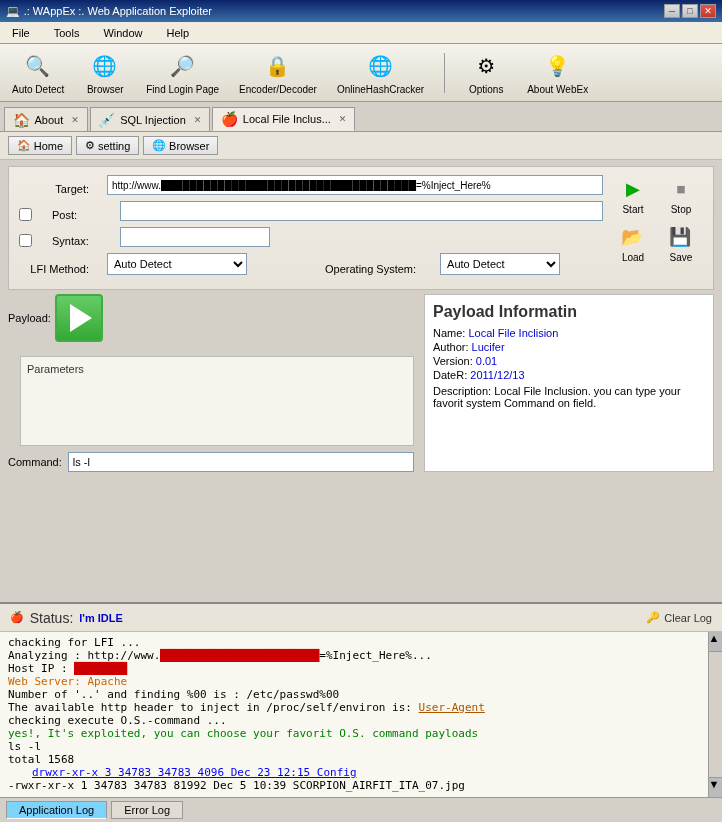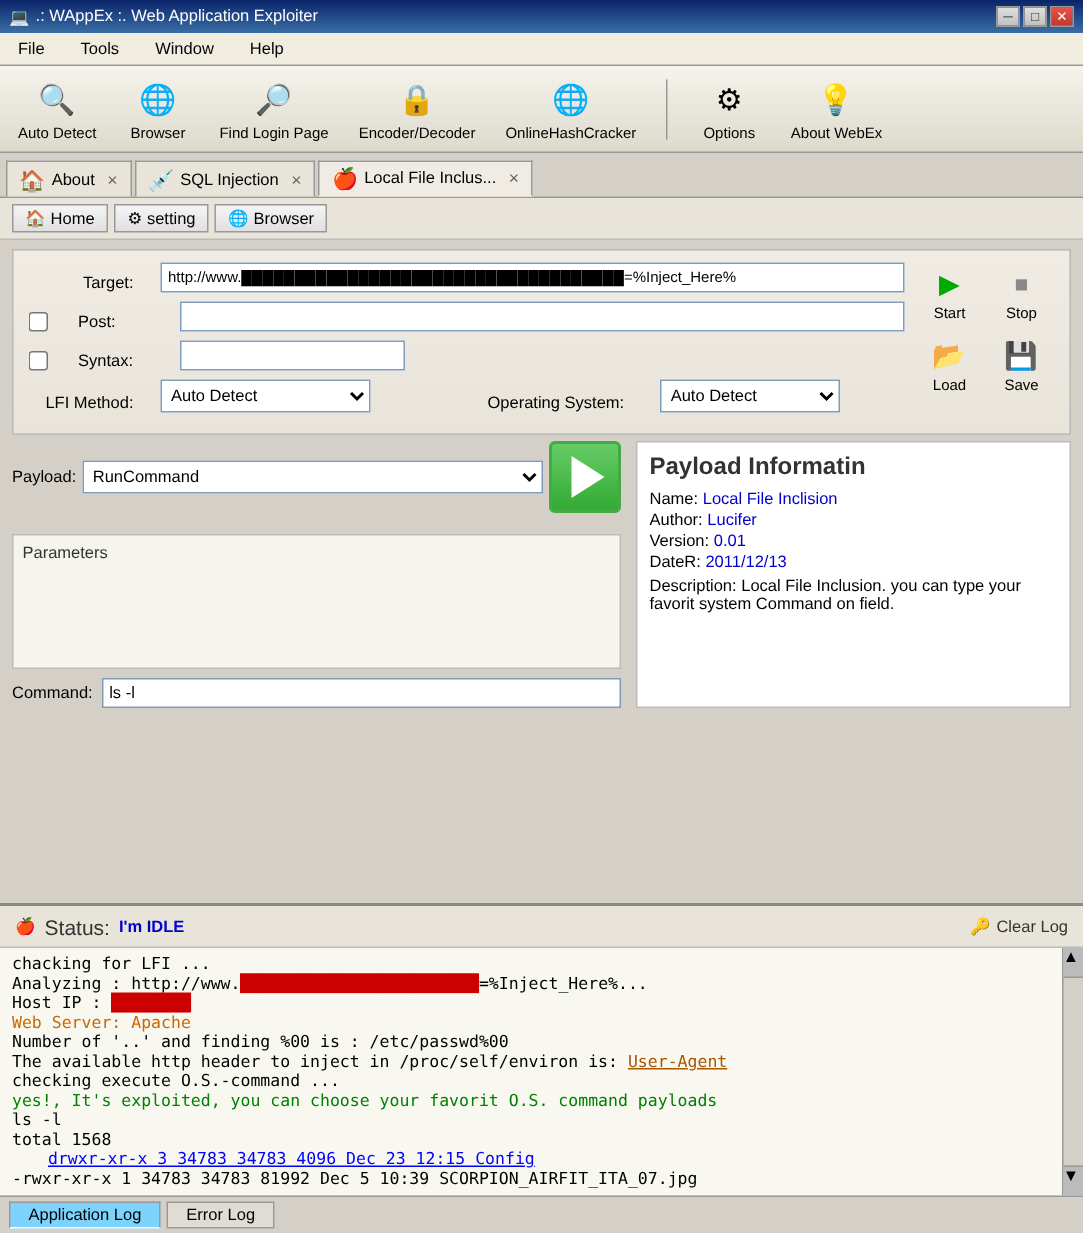--- a/index.html
+++ b/index.html
@@ -226,29 +226,26 @@
     </div>
   </div>
 </div>
 
 <div style="margin: 4px 8px 0 8px; display:flex; gap:10px;">
 
   <div style="flex:1; display:flex; flex-direction:column; gap:6px;">
 
     <div class="payload-row">
       <span>Payload:</span>
-      <select class="payload-select">
-        <option>RunCommand</option>
-      </select>
       <div class="play-btn">
         <div class="play-triangle"></div>
       </div>
     </div>
 
-    <div style="border:1px solid #bbb; background:#f5f5ee; padding:6px; min-height:90px;">
+    <div style="border:1px solid #bbb; background:#f5f5ee; padding:6px; min-height:90px;margin-left:12px;">
       <div class="params-label">Parameters</div>
     </div>
 
     <div class="command-row">
       <span>Command:</span>
       <input class="command-input" value="ls -l" style="">
     </div>
   </div>
 
   <div style="width:290px; border:1px solid #bbb; background:white; padding:8px;">

